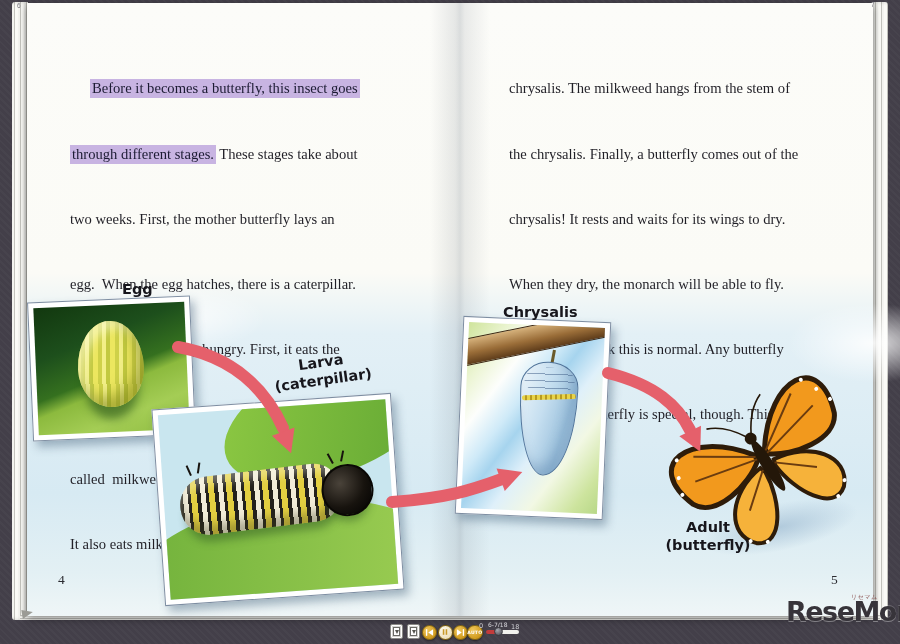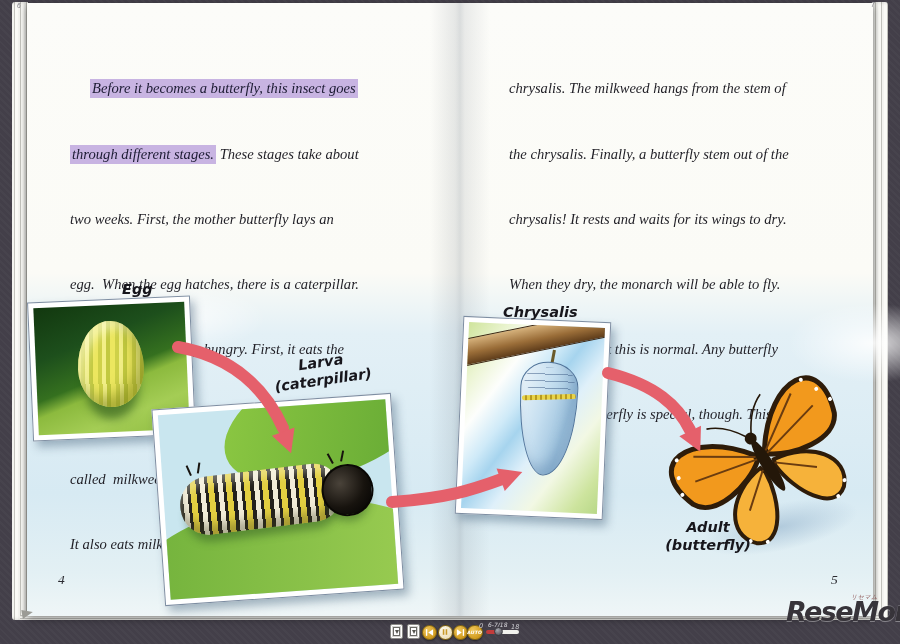--- a/index.html
+++ b/index.html
@@ -3,21 +3,20 @@
 <meta charset="utf-8">
 <style>
   * { margin:0; padding:0; box-sizing:border-box; }
   html,body { width:900px; height:644px; overflow:hidden; }
   body { font-family:"Liberation Sans", sans-serif; background:#1b191e; }
 
   .stage { position:relative; width:900px; height:644px;
     background:
       repeating-linear-gradient(45deg, rgba(255,255,255,.025) 0 2px, rgba(0,0,0,0) 2px 5px),
       #433f49;
-    font-style: italic;
   }
 
   
   .book { position:absolute; left:12px; top:2px; width:876px; height:618px; z-index:5; }
   .edge-left { position:absolute; left:0; top:0; bottom:0; width:16px;
     background:repeating-linear-gradient(90deg,#f4f4f0 0 2px,#c3c3bd 2px 3px,#fbfbf7 3px 6px);
     border-radius:3px 0 0 3px; box-shadow:inset -3px 0 4px rgba(0,0,0,.18); }
   .edge-right { position:absolute; right:0; top:0; bottom:0; width:16px;
     background:repeating-linear-gradient(90deg,#fbfbf7 0 3px,#c3c3bd 3px 4px,#f4f4f0 4px 6px);
     border-radius:0 3px 3px 0; box-shadow:inset 3px 0 4px rgba(0,0,0,.18); }
@@ -161,21 +160,21 @@
     <div>egg.  When the egg hatches, there is a caterpillar.</div>
     <div>The caterpillar is very hungry. First, it eats the</div>
     <div>case of its egg. Then, it eats leaves from a plant</div>
     <div>called  milkweed to build up fat to give it energy.</div>
     <div>It also eats milkweed to protect it from predators.</div>
     
   </div>
 
   <div class="textblock" style="left:509px; top:35px;">
     <div>chrysalis. The milkweed hangs from the stem of</div>
-    <div>the chrysalis. Finally, a butterfly stem out of the</div>
+    <div>the chrysalis. Finally, a butterfly comes out of the</div>
     <div>chrysalis! It rests and waits for its wings to dry.</div>
     <div>When they dry, the monarch will be able to fly.</div>
     <div class="indent">You may think this is normal. Any butterfly</div>
     <div>can fly. This butterfly is special, though. This</div>
     
   </div>
 
   <div class="lbl" style="left:82px; top:281px;padding-left:40px;">Egg</div>
   <div class="lbl center" style="left:264px; top:353px; width:116px; transform:rotate(-8deg);">
     <div>Larva</div>

